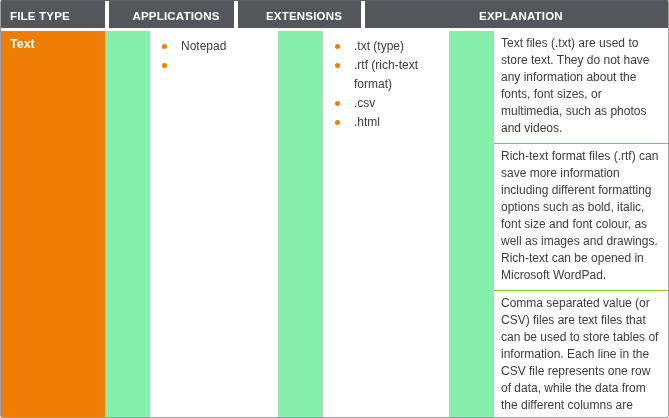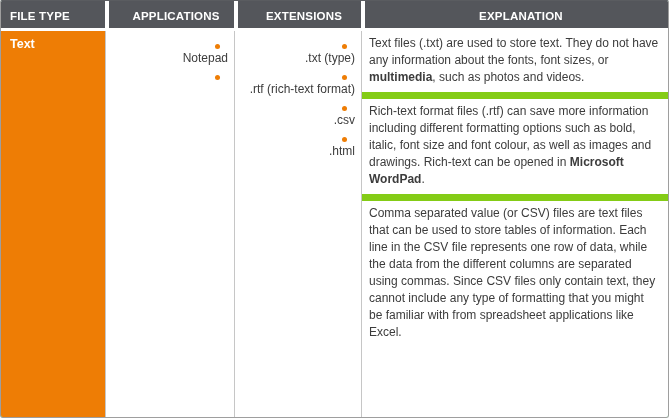--- a/index.html
+++ b/index.html
@@ -38,60 +38,60 @@
     white-space: nowrap;
     overflow: hidden;
   }
   .th + .th { border-left: 4px solid #ffffff; text-align: center; }
 
   .tbody {
     display: grid;
     grid-template-columns: 104px 129px 127px 1fr;
     flex: 1 1 auto;
     overflow: hidden;
+    gap: 44px;
   }
   .td { background: #ffffff; overflow: hidden; }
   .td + .td { border-left: 1px solid #c6c6c6; }
 
   .col-filetype {
     background: #ee7d05;
     color: #ffffff;
     font-size: 12.5px;
     font-weight: bold;
     padding: 6px 9px;
   }
 
   .blist { list-style: none; margin-top: 6px; }
   .blist li {
     display: flex;
-    align-items: flex-end;
+    align-items: flex-start;
     font-size: 12px;
     line-height: 19px;
     color: #3c3c3c;
-    flex-direction: column;
   }
   .bullet {
     flex: 0 0 5px;
     width: 5px;
     height: 5px;
     border-radius: 50%;
     background: #ee7d05;
     margin: 7px 14px 0 12px;
   }
   .litext { flex: 1 1 auto; padding-right: 6px; }
 
   .col-expl { display: flex; flex-direction: column; }
   .para {
     font-size: 12px;
     line-height: 17px;
     color: #3c3c3c;
     padding: 4px 8px 6px 7px;
   }
-  .para + .para { border-top: 7px solid #84cc16; }
-  .para b { font-weight: bold; }
+  .para + .para { border-top: 1px solid #84cc16; }
+  .para b { font-weight: normal; }
 </style>
 </head>
 <body>
 
 <div class="table-wrap">
 
   <div class="thead">
     <div class="th">FILE TYPE</div>
     <div class="th">APPLICATIONS</div>
     <div class="th">EXTENSIONS</div>

